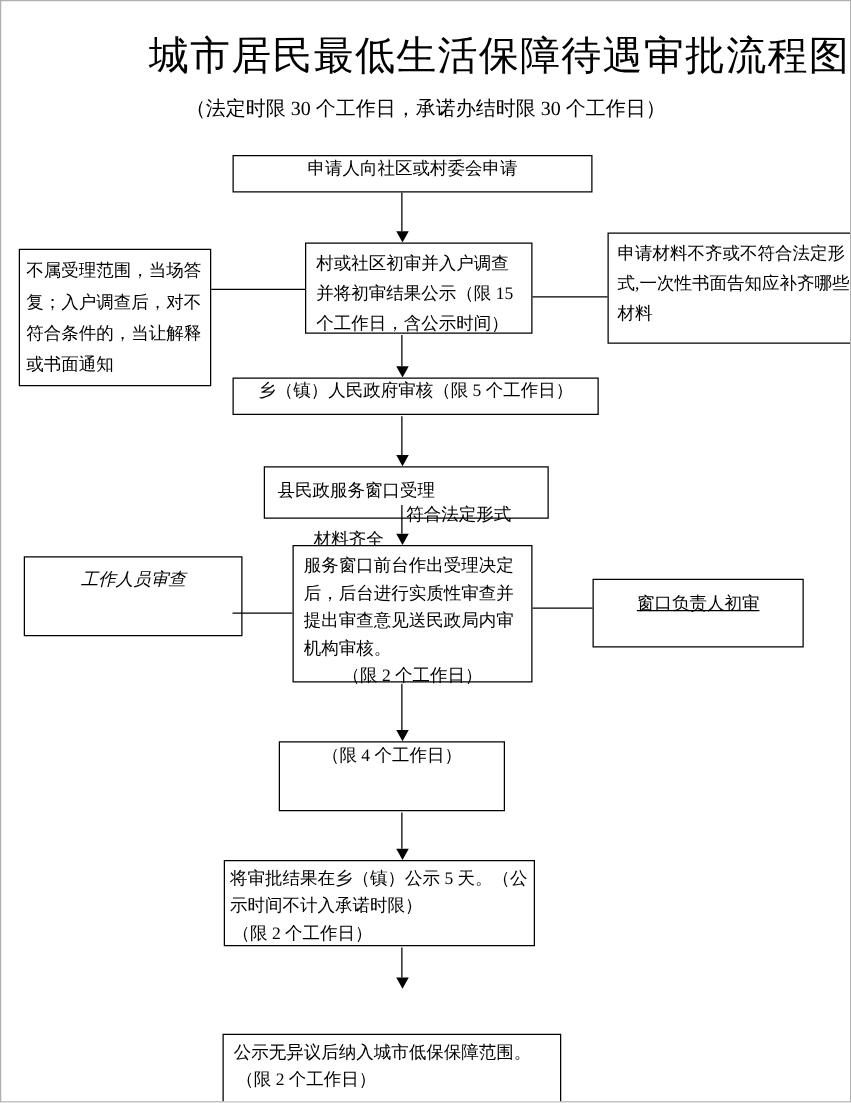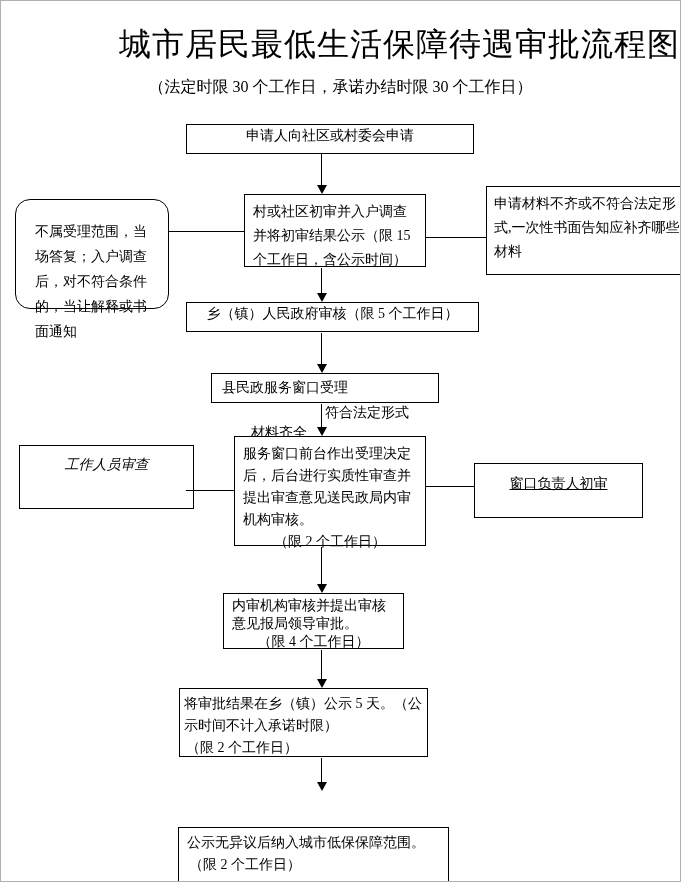--- a/index.html
+++ b/index.html
@@ -58,21 +58,21 @@
 
   <div class="box ctr" style="left:185px;top:123px;width:288px;height:30px;">
     <span>申请人向社区或村委会申请</span>
   </div>
 
   <div class="vline-arrow" style="left:315px;top:153px;height:40px;">
     <div class="shaft"></div>
     <div class="head"></div>
   </div>
 
-  <div class="box" style="left:14px;top:198px;width:154px;height:110px;padding:19px;line-height:25px;border-radius:15px;">
+  <div class="box" style="left:14px;top:198px;width:154px;height:110px;padding:5px;line-height:25px;">
     <span>不属受理范围，当场答复；入户调查后，对不符合条件的，当让解释或书面通知</span>
   </div>
 
   <div class="box" style="left:243px;top:193px;width:182px;height:73px;padding:5px 8px;line-height:24px;">
     <span>村或社区初审并入户调查并将初审结果公示（限 15 个工作日，含公示时间）</span>
   </div>
 
   <div class="box" style="left:485px;top:185px;width:203px;height:89px;padding:5px 7px;line-height:24px;">
     <span>申请材料不齐或不符合法定形式,一次性书面告知应补齐哪些材料</span>
   </div>
@@ -87,21 +87,21 @@
 
   <div class="box ctr" style="left:185px;top:301px;width:293px;height:30px;">
     <span>乡（镇）人民政府审核（限 5 个工作日）</span>
   </div>
 
   <div class="vline-arrow" style="left:315px;top:332px;height:40px;">
     <div class="shaft"></div>
     <div class="head"></div>
   </div>
 
-  <div class="box" style="left:210px;top:372px;width:228px;height:30px;display:flex;align-items:center;padding-left:10px;">
+  <div class="box" style="left:210px;top:372px;width:228px;height:42px;display:flex;align-items:center;padding-left:10px;">
     <span>县民政服务窗口受理</span>
   </div>
 
   <div class="edge-label" style="left:250px;top:404px;margin-top:20px;">材料齐全</div>
   <div class="edge-label" style="left:324px;top:404px;">符合法定形式</div>
 
   <div class="vline-arrow" style="left:315px;top:403px;height:32px;">
     <div class="shaft"></div>
     <div class="head"></div>
   </div>
@@ -121,21 +121,20 @@
 
   <div class="hline" style="left:185px;top:489px;width:48px;"></div>
   <div class="hline" style="left:425px;top:485px;width:48px;"></div>
 
   <div class="vline-arrow" style="left:315px;top:546px;height:46px;">
     <div class="shaft"></div>
     <div class="head"></div>
   </div>
 
   <div class="box" style="left:222px;top:592px;width:181px;height:56px;padding:3px 8px;line-height:18px;">
-    <div>内审机构审核并提出审核意见报局领导审批。</div>
     <div class="limit-center">（限 4 个工作日）</div>
   </div>
 
   <div class="vline-arrow" style="left:315px;top:649px;height:38px;">
     <div class="shaft"></div>
     <div class="head"></div>
   </div>
 
   <div class="box" style="left:178px;top:687px;width:249px;height:69px;padding:4px 4px;line-height:22px;">
     <div>将审批结果在乡（镇）公示 5 天。（公示时间不计入承诺时限）</div>

